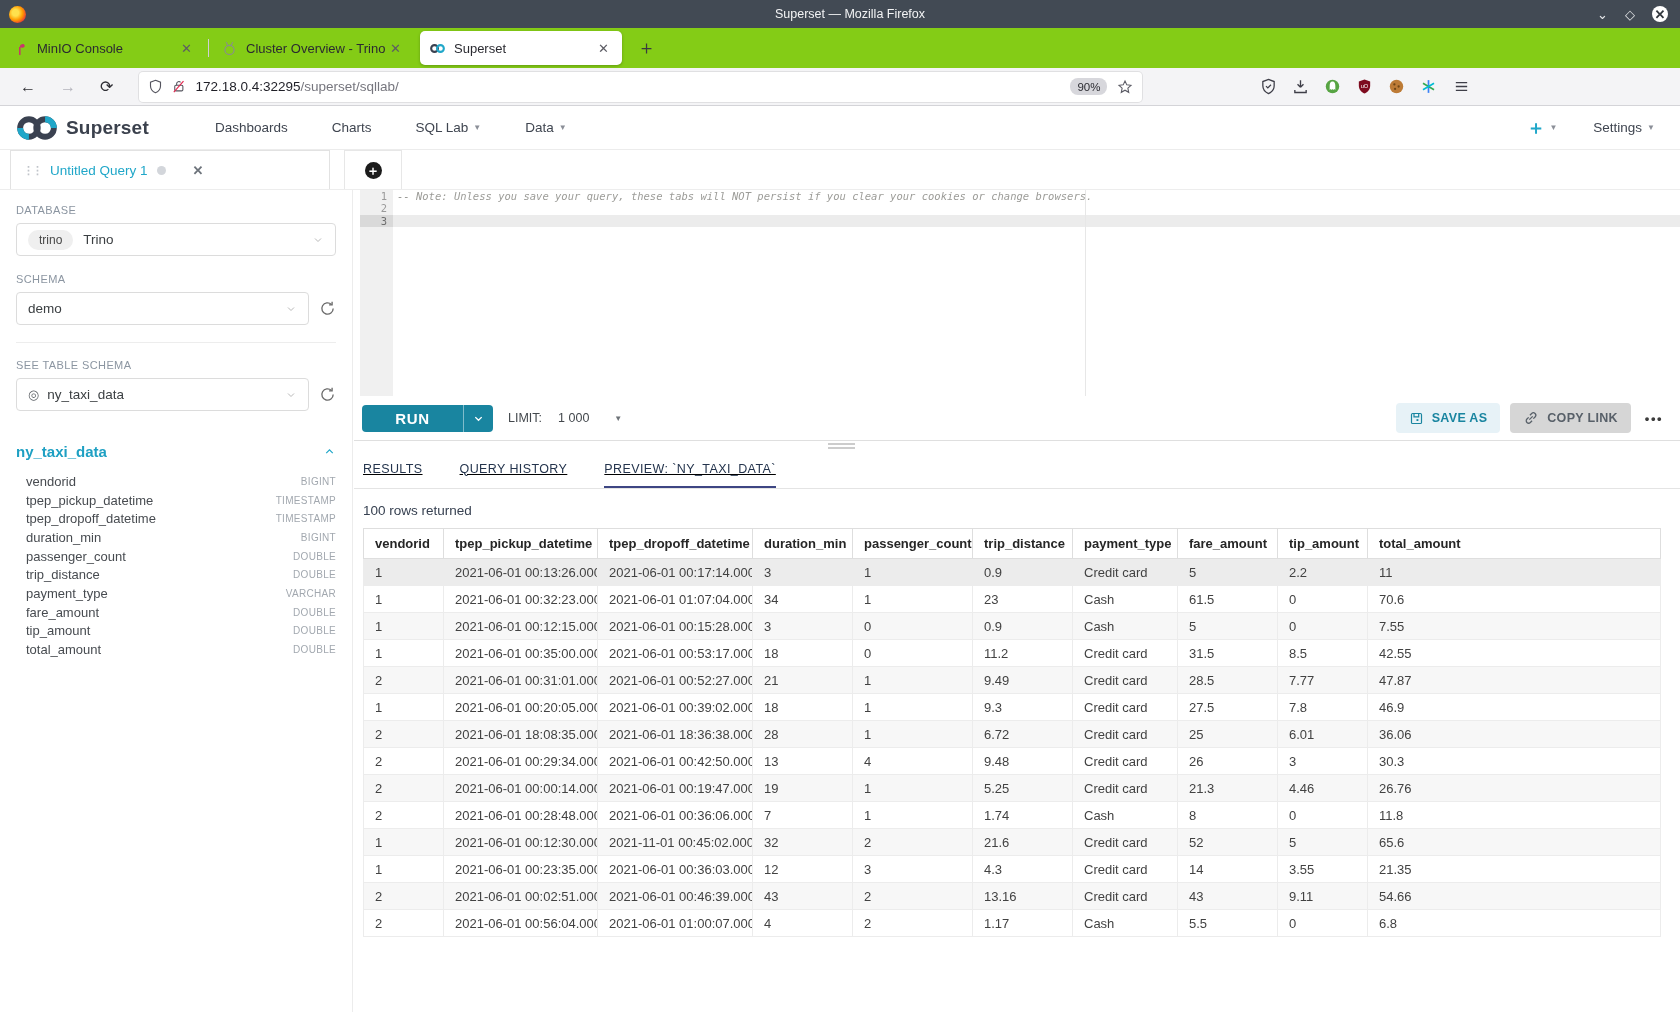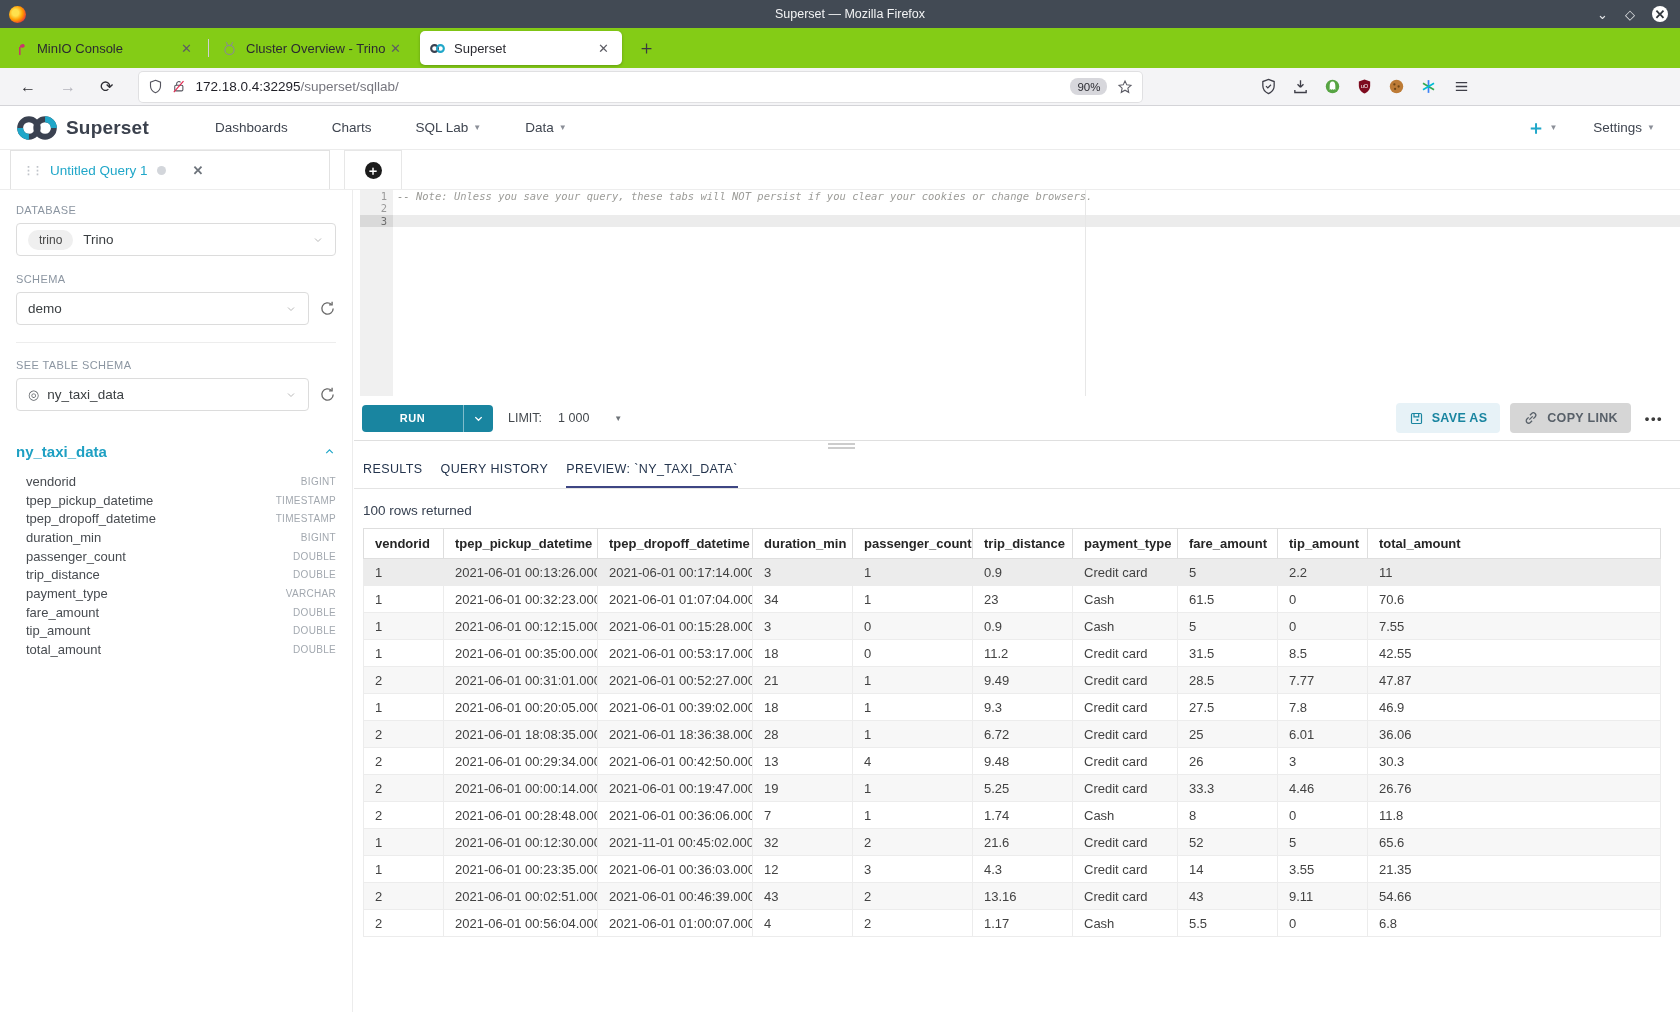--- a/index.html
+++ b/index.html
@@ -99,38 +99,38 @@
   .code-line { height:12.4px; white-space:pre; position:relative; z-index:1; }
   .code-comment { color:#9c9c98; font-style:italic; }
   .code-keyword { font-weight:bold; color:#151515; }
   .cursor { display:inline-block; width:1px; height:11px; background:#000; vertical-align:text-bottom; margin-left:1px; }
   .active-line-hl { position:absolute; left:39px; right:0; top:24.8px; height:12.4px; background:#ececec; z-index:0; }
   .print-margin { position:absolute; left:731px; top:0; bottom:0; width:1px; background:#e7e7e7; }
 
   
   .run-row { height:45px; display:flex; align-items:center; padding:0 13px 0 8px; border-bottom:1px solid #dfdfdf; }
   .btn-run { display:flex; height:27px; width:131px; background:#1985a0; border-radius:4px; overflow:hidden; color:#fff; }
-  .run-label { flex:1; display:flex; align-items:center; justify-content:center; font-size:11px; font-weight:bold; letter-spacing:.6px; }
+  .run-label { flex:1; display:flex; align-items:center; justify-content:center; font-size:15px; font-weight:bold; letter-spacing:.6px; }
   .run-caret { width:30px; display:flex; align-items:center; justify-content:center; border-left:1px solid rgba(255,255,255,.45); }
   .limit-group { display:flex; align-items:center; margin-left:15px; font-size:12.5px; color:#43484d; gap:16px; }
   .limit-caret { margin-left:9px; font-size:8px; color:#6e7378; }
   .run-right { margin-left:auto; display:flex; align-items:center; gap:10px; }
   .btn-flat { height:30px; display:flex; align-items:center; gap:8px; padding:0 13px; border-radius:4px;
               font-size:12.5px; font-weight:bold; letter-spacing:.3px; }
   .btn-saveas { background:#e7f2f7; color:#1985a0; }
   .btn-copylink { background:#d6d6d6; color:#586069; }
   .btn-more { color:#3c3c3c; font-size:13px; font-weight:bold; letter-spacing:1.5px; padding:0 4px; }
 
   
   .splitter { height:10px; position:relative; }
   .grip { position:absolute; left:474px; top:2px; width:27px; }
   .grip div { border-top:2px solid #cccccc; margin-bottom:2px; }
 
   
-  .south-tabs { height:38px; border-bottom:1px solid #e4e4e4; display:flex; align-items:stretch; gap:18px; padding-left:9px; }
+  .south-tabs { height:38px; border-bottom:1px solid #e4e4e4; display:flex; align-items:stretch; gap:37px; padding-left:9px;text-decoration:underline; }
   .stab { display:flex; align-items:center; font-size:12.5px; color:#24344d; letter-spacing:.4px; border-bottom:2px solid transparent; }
   .stab.active { border-bottom-color:#3e4683; }
 
   
   .filter-row { display:flex; align-items:center; gap:9px; margin:15px 13px 0 9px; }
   .btn-copyclip { height:30px; background:#eff7fa; color:#1985a0; display:flex; align-items:center; gap:8px;
                   padding:0 14px; border-radius:4px; font-size:12.5px; font-weight:bold; letter-spacing:.3px; }
   .filter-input { flex:1; height:30px; border:1px solid #e0e0e0; border-radius:4px; padding:0 11px;
                   font-size:13px; color:#333; font-family:"Liberation Sans",sans-serif; outline:none; }
   .filter-input::placeholder { color:#b9c0c8; }
@@ -579,21 +579,21 @@
             <td>30.3</td>
           </tr>
           <tr>
             <td>2</td>
             <td>2021-06-01 00:00:14.000</td>
             <td>2021-06-01 00:19:47.000</td>
             <td>19</td>
             <td>1</td>
             <td>5.25</td>
             <td>Credit card</td>
-            <td>33.3</td>
+            <td>21.3</td>
             <td>4.46</td>
             <td>26.76</td>
           </tr>
           <tr>
             <td>2</td>
             <td>2021-06-01 00:28:48.000</td>
             <td>2021-06-01 00:36:06.000</td>
             <td>7</td>
             <td>1</td>
             <td>1.74</td>

